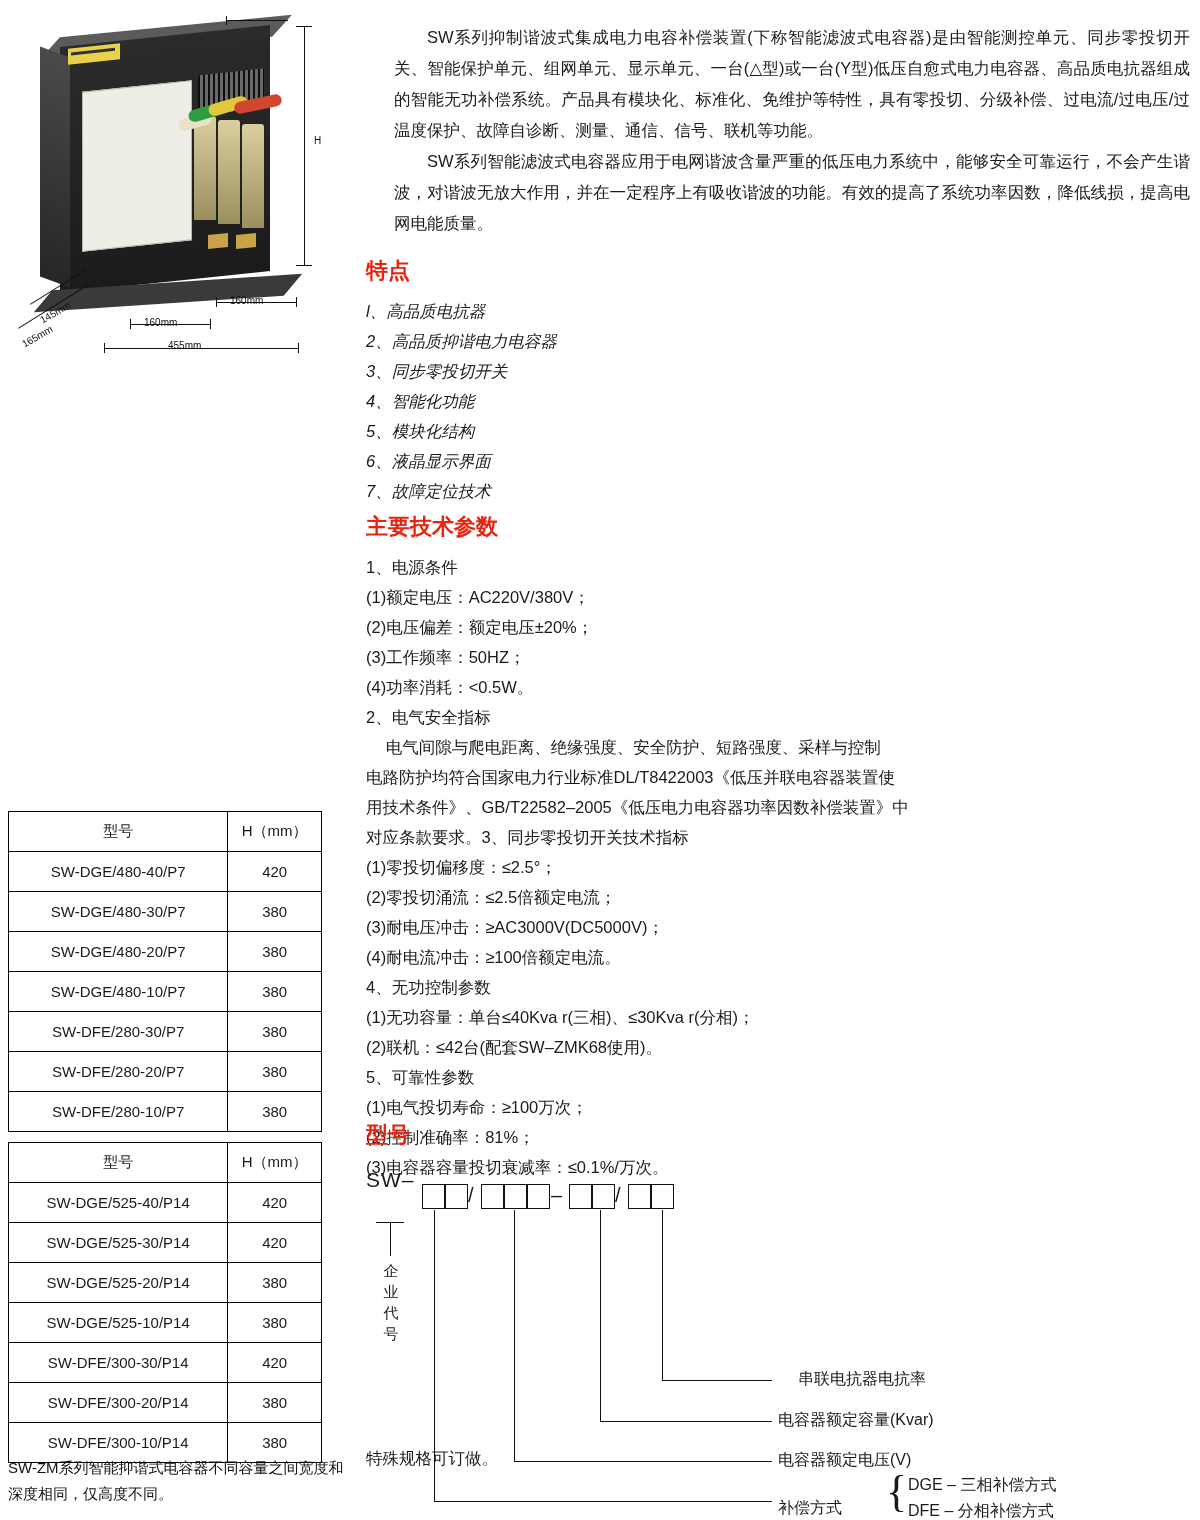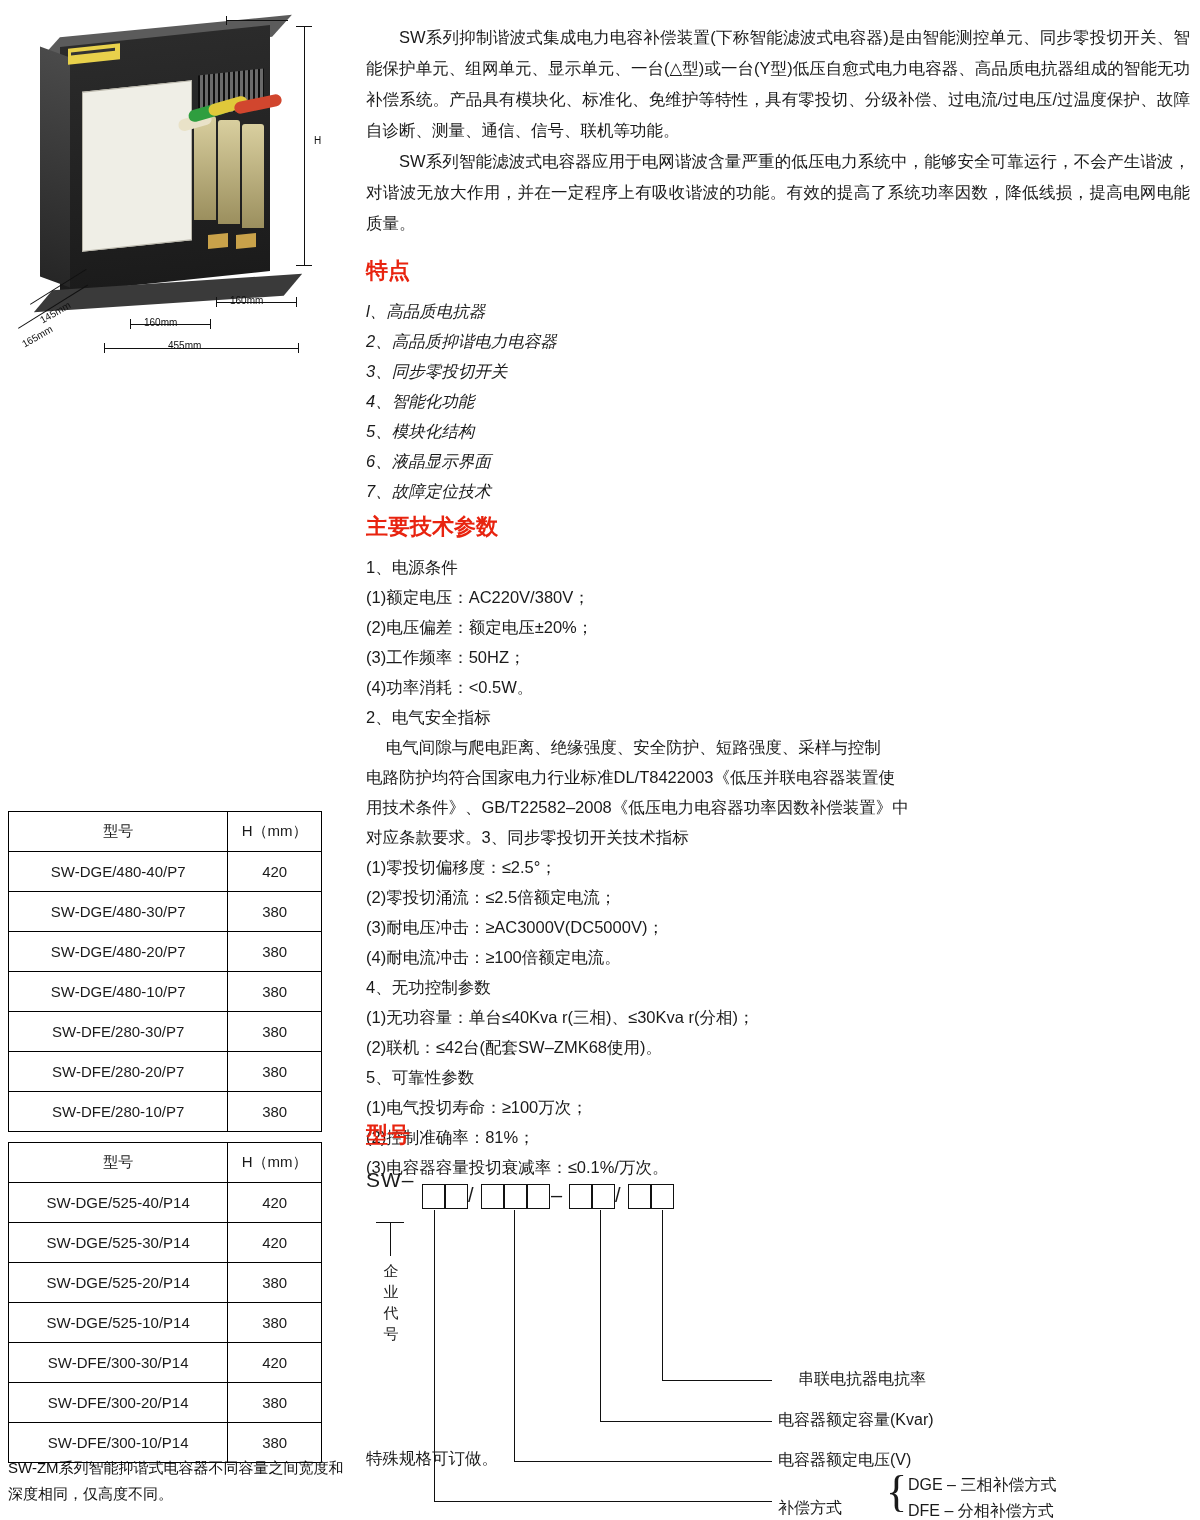--- a/index.html
+++ b/index.html
@@ -81,21 +81,21 @@
   .tbl2{position:absolute;left:8px;top:1142px;}
   .note{
     position:absolute;left:8px;top:1455px;width:340px;
     font-size:15px;line-height:26px;color:#111;
   }
   h2.sec{
     color:#e8230f;font-size:22px;margin:0;font-weight:bold;
     font-family:"Liberation Sans","DejaVu Sans",sans-serif;
   }
   .para{font-size:16.5px;line-height:31px;margin:0;text-align:justify;}
-  .para.indent{text-indent:2em;}
+  .para.indent{text-indent:2em;margin-left:28px;}
   .listline{font-size:16.5px;line-height:30px;margin:0;font-style:italic;}
   .pline{font-size:16.5px;line-height:30px;margin:0;}
   .pline.ind{text-indent:1.2em;}
 
   .block{position:absolute;}
   #sec-overview{left:366px;top:14px;width:824px;}
   #sec-features{left:366px;top:256px;width:824px;}
   #sec-params{left:366px;top:512px;width:824px;}
   #sec-model{left:366px;top:1120px;width:824px;}
 
@@ -280,21 +280,21 @@
     <h2 class="sec">主要技术参数</h2>
     <div style="margin-top:10px;">
       <p class="pline">1、电源条件</p>
       <p class="pline">(1)额定电压：AC220V/380V；</p>
       <p class="pline">(2)电压偏差：额定电压±20%；</p>
       <p class="pline">(3)工作频率：50HZ；</p>
       <p class="pline">(4)功率消耗：&lt;0.5W。</p>
       <p class="pline">2、电气安全指标</p>
       <p class="pline ind">电气间隙与爬电距离、绝缘强度、安全防护、短路强度、采样与控制</p>
       <p class="pline">电路防护均符合国家电力行业标准DL/T8422003《低压并联电容器装置使</p>
-      <p class="pline">用技术条件》、GB/T22582–2008《低压电力电容器功率因数补偿装置》中</p>
+      <p class="pline">用技术条件》、GB/T22582–2005《低压电力电容器功率因数补偿装置》中</p>
       <p class="pline">对应条款要求。3、同步零投切开关技术指标</p>
       <p class="pline">(1)零投切偏移度：≤2.5°；</p>
       <p class="pline">(2)零投切涌流：≤2.5倍额定电流；</p>
       <p class="pline">(3)耐电压冲击：≥AC3000V(DC5000V)；</p>
       <p class="pline">(4)耐电流冲击：≥100倍额定电流。</p>
       <p class="pline">4、无功控制参数</p>
       <p class="pline">(1)无功容量：单台≤40Kva r(三相)、≤30Kva r(分相)；</p>
       <p class="pline">(2)联机：≤42台(配套SW–ZMK68使用)。</p>
       <p class="pline">5、可靠性参数</p>
       <p class="pline">(1)电气投切寿命：≥100万次；</p>

